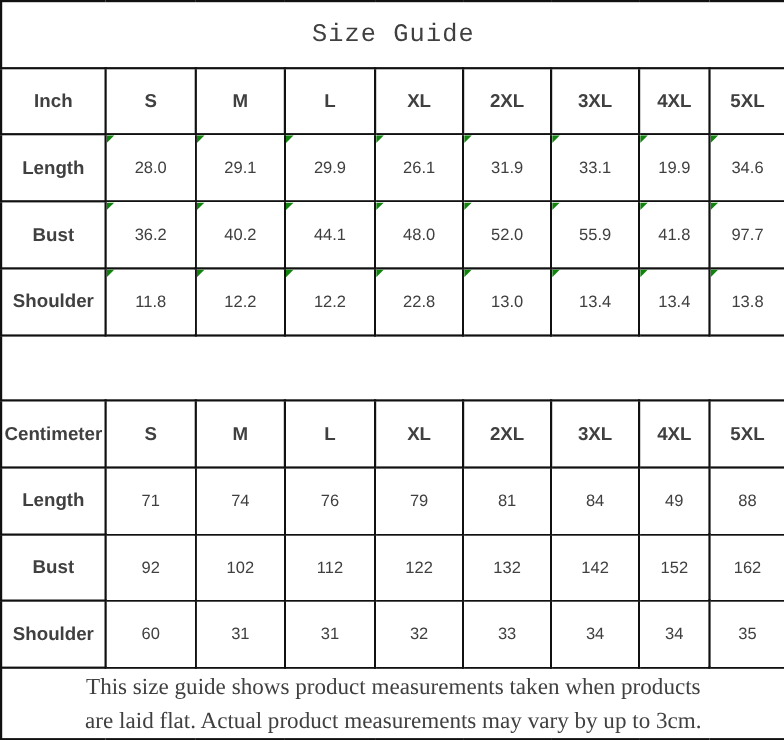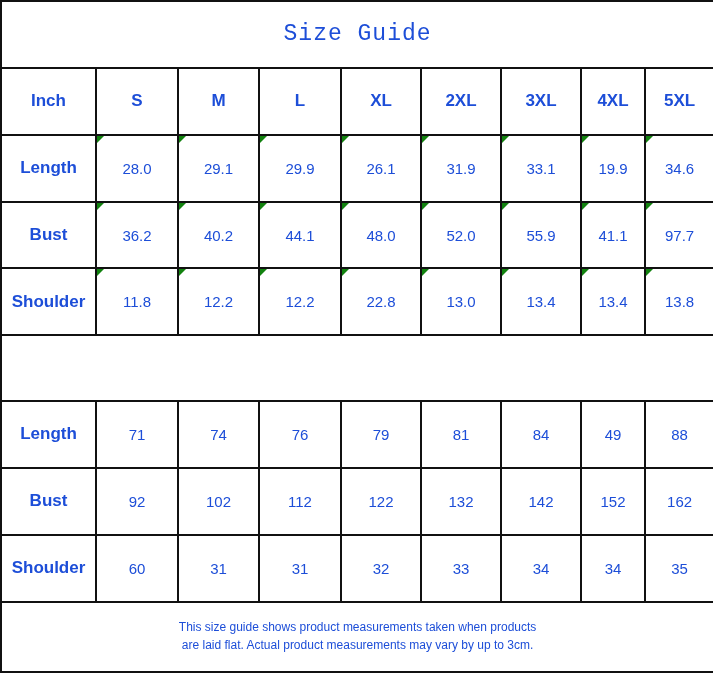--- a/index.html
+++ b/index.html
@@ -1,21 +1,21 @@
 <!DOCTYPE html>
 <html><head>
 <meta charset="utf-8">
 <style>
   html, body { margin: 0; padding: 0; background: #ffffff; }
   .size-guide {
     width: 642px;
     height: 673px;
     box-sizing: border-box;
     font-family: "Liberation Sans", sans-serif;
-    color: #1d4ed8;
+    color: #404040;
   }
   table.sg {
     border-collapse: collapse;
     table-layout: fixed;
     width: 713px;
     height: 673px;
   }
   table.sg td, table.sg th {
     border: 2px solid #111111;
     text-align: center;
@@ -44,22 +44,22 @@
     top: 0;
     left: 0;
     width: 0;
     height: 0;
     border-style: solid;
     border-width: 7px 7px 0 0;
     border-color: #12820f transparent transparent transparent;
   }
   td.spacer-cell { height: 56px; }
   td.footer-cell {
-    font-family: Liberation Sans, sans-serif;
-    font-size: 12px;
+    font-family: Liberation Serif, serif;
+    font-size: 21px;
     line-height: 1.45;
     font-weight: 400;
   }
   
   tr.rt  td { height: 57px; }
   tr.rh  th { height: 57px; }
   tr.rd  td { height: 57px; }
   tr.rf  td { height: 60px; }
 </style>
 </head>
@@ -109,40 +109,51 @@
   </tr>
 
   <tr class="rd">
     <td class="lbl">Bust</td>
     <td class="val"><span class="tri"></span><span>36.2</span></td>
     <td class="val"><span class="tri"></span><span>40.2</span></td>
     <td class="val"><span class="tri"></span><span>44.1</span></td>
     <td class="val"><span class="tri"></span><span>48.0</span></td>
     <td class="val"><span class="tri"></span><span>52.0</span></td>
     <td class="val"><span class="tri"></span><span>55.9</span></td>
-    <td class="val"><span class="tri"></span><span>41.1</span></td>
+    <td class="val"><span class="tri"></span><span>41.8</span></td>
     <td class="val"><span class="tri"></span><span>97.7</span></td>
   </tr>
 
   <tr class="rd">
     <td class="lbl">Shoulder</td>
     <td class="val"><span class="tri"></span><span>11.8</span></td>
     <td class="val"><span class="tri"></span><span>12.2</span></td>
     <td class="val"><span class="tri"></span><span>12.2</span></td>
     <td class="val"><span class="tri"></span><span>22.8</span></td>
     <td class="val"><span class="tri"></span><span>13.0</span></td>
     <td class="val"><span class="tri"></span><span>13.4</span></td>
     <td class="val"><span class="tri"></span><span>13.4</span></td>
     <td class="val"><span class="tri"></span><span>13.8</span></td>
   </tr>
 
   <tr>
     <td class="spacer-cell" colspan="9"></td>
   </tr>
 
+  <tr class="rh">
+    <th class="hdr">Centimeter</th>
+    <th class="hdr">S</th>
+    <th class="hdr">M</th>
+    <th class="hdr">L</th>
+    <th class="hdr">XL</th>
+    <th class="hdr">2XL</th>
+    <th class="hdr">3XL</th>
+    <th class="hdr">4XL</th>
+    <th class="hdr">5XL</th>
+  </tr>
 
   <tr class="rd">
     <td class="lbl">Length</td>
     <td class="val"><span>71</span></td>
     <td class="val"><span>74</span></td>
     <td class="val"><span>76</span></td>
     <td class="val"><span>79</span></td>
     <td class="val"><span>81</span></td>
     <td class="val"><span>84</span></td>
     <td class="val"><span>49</span></td>

